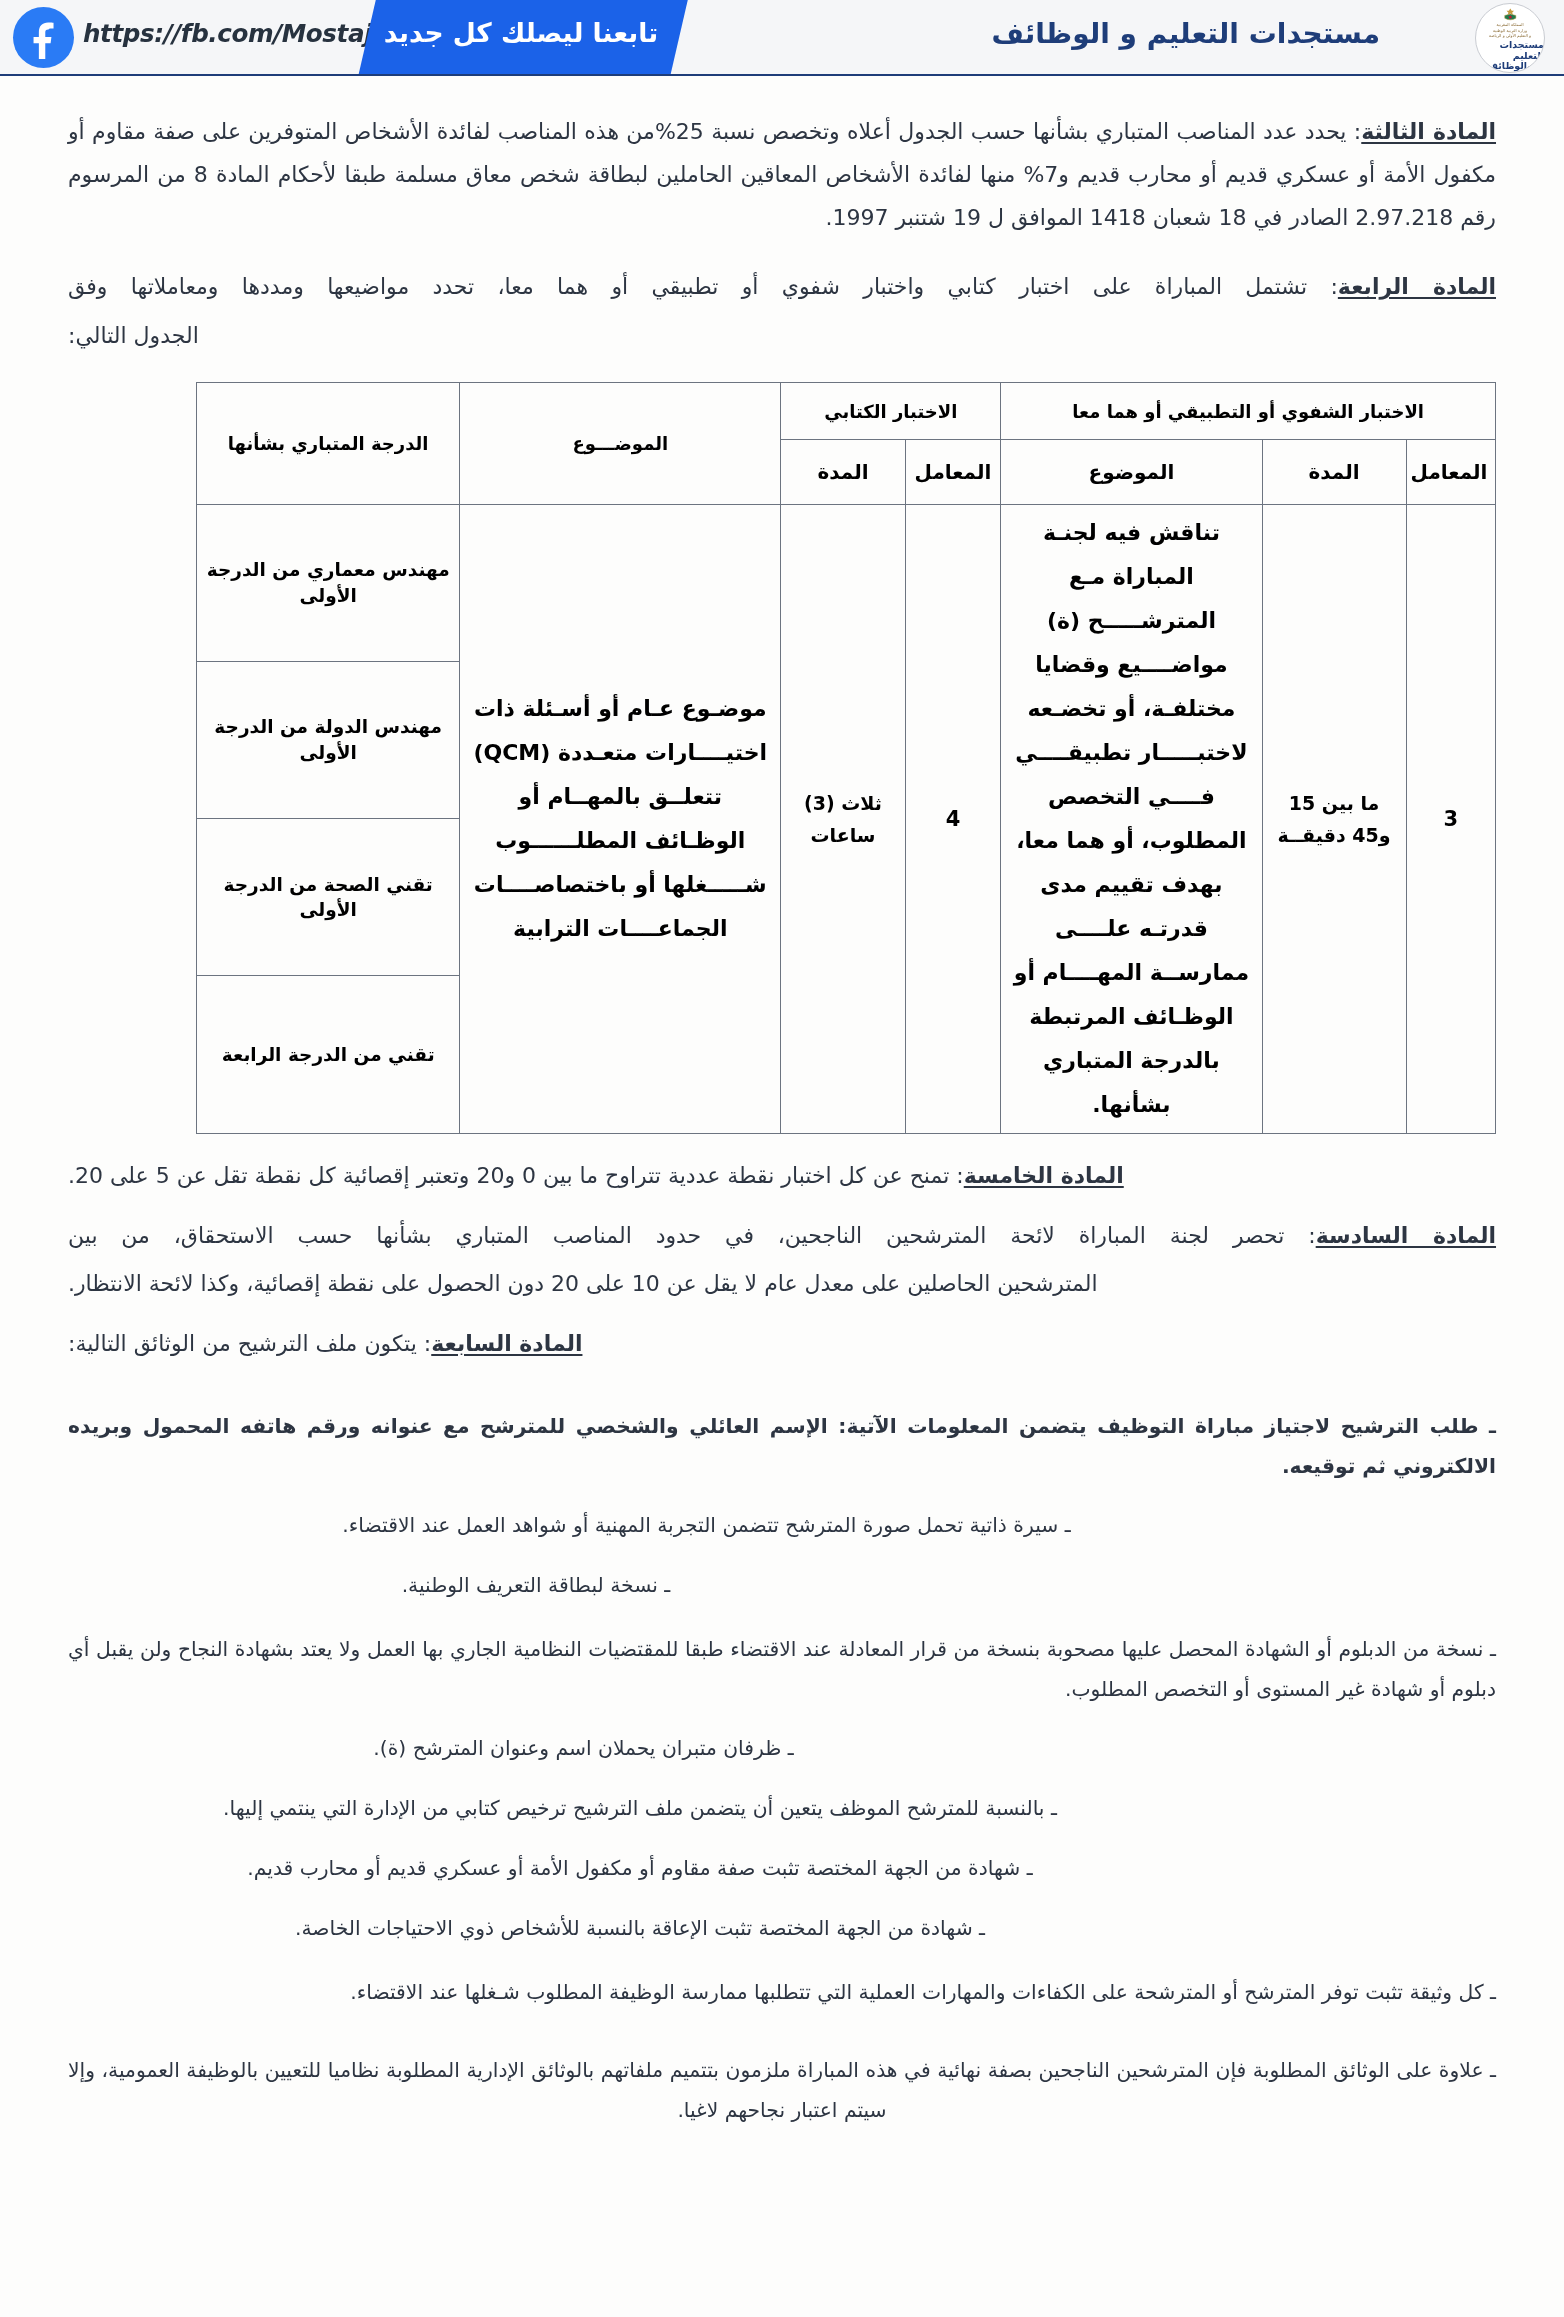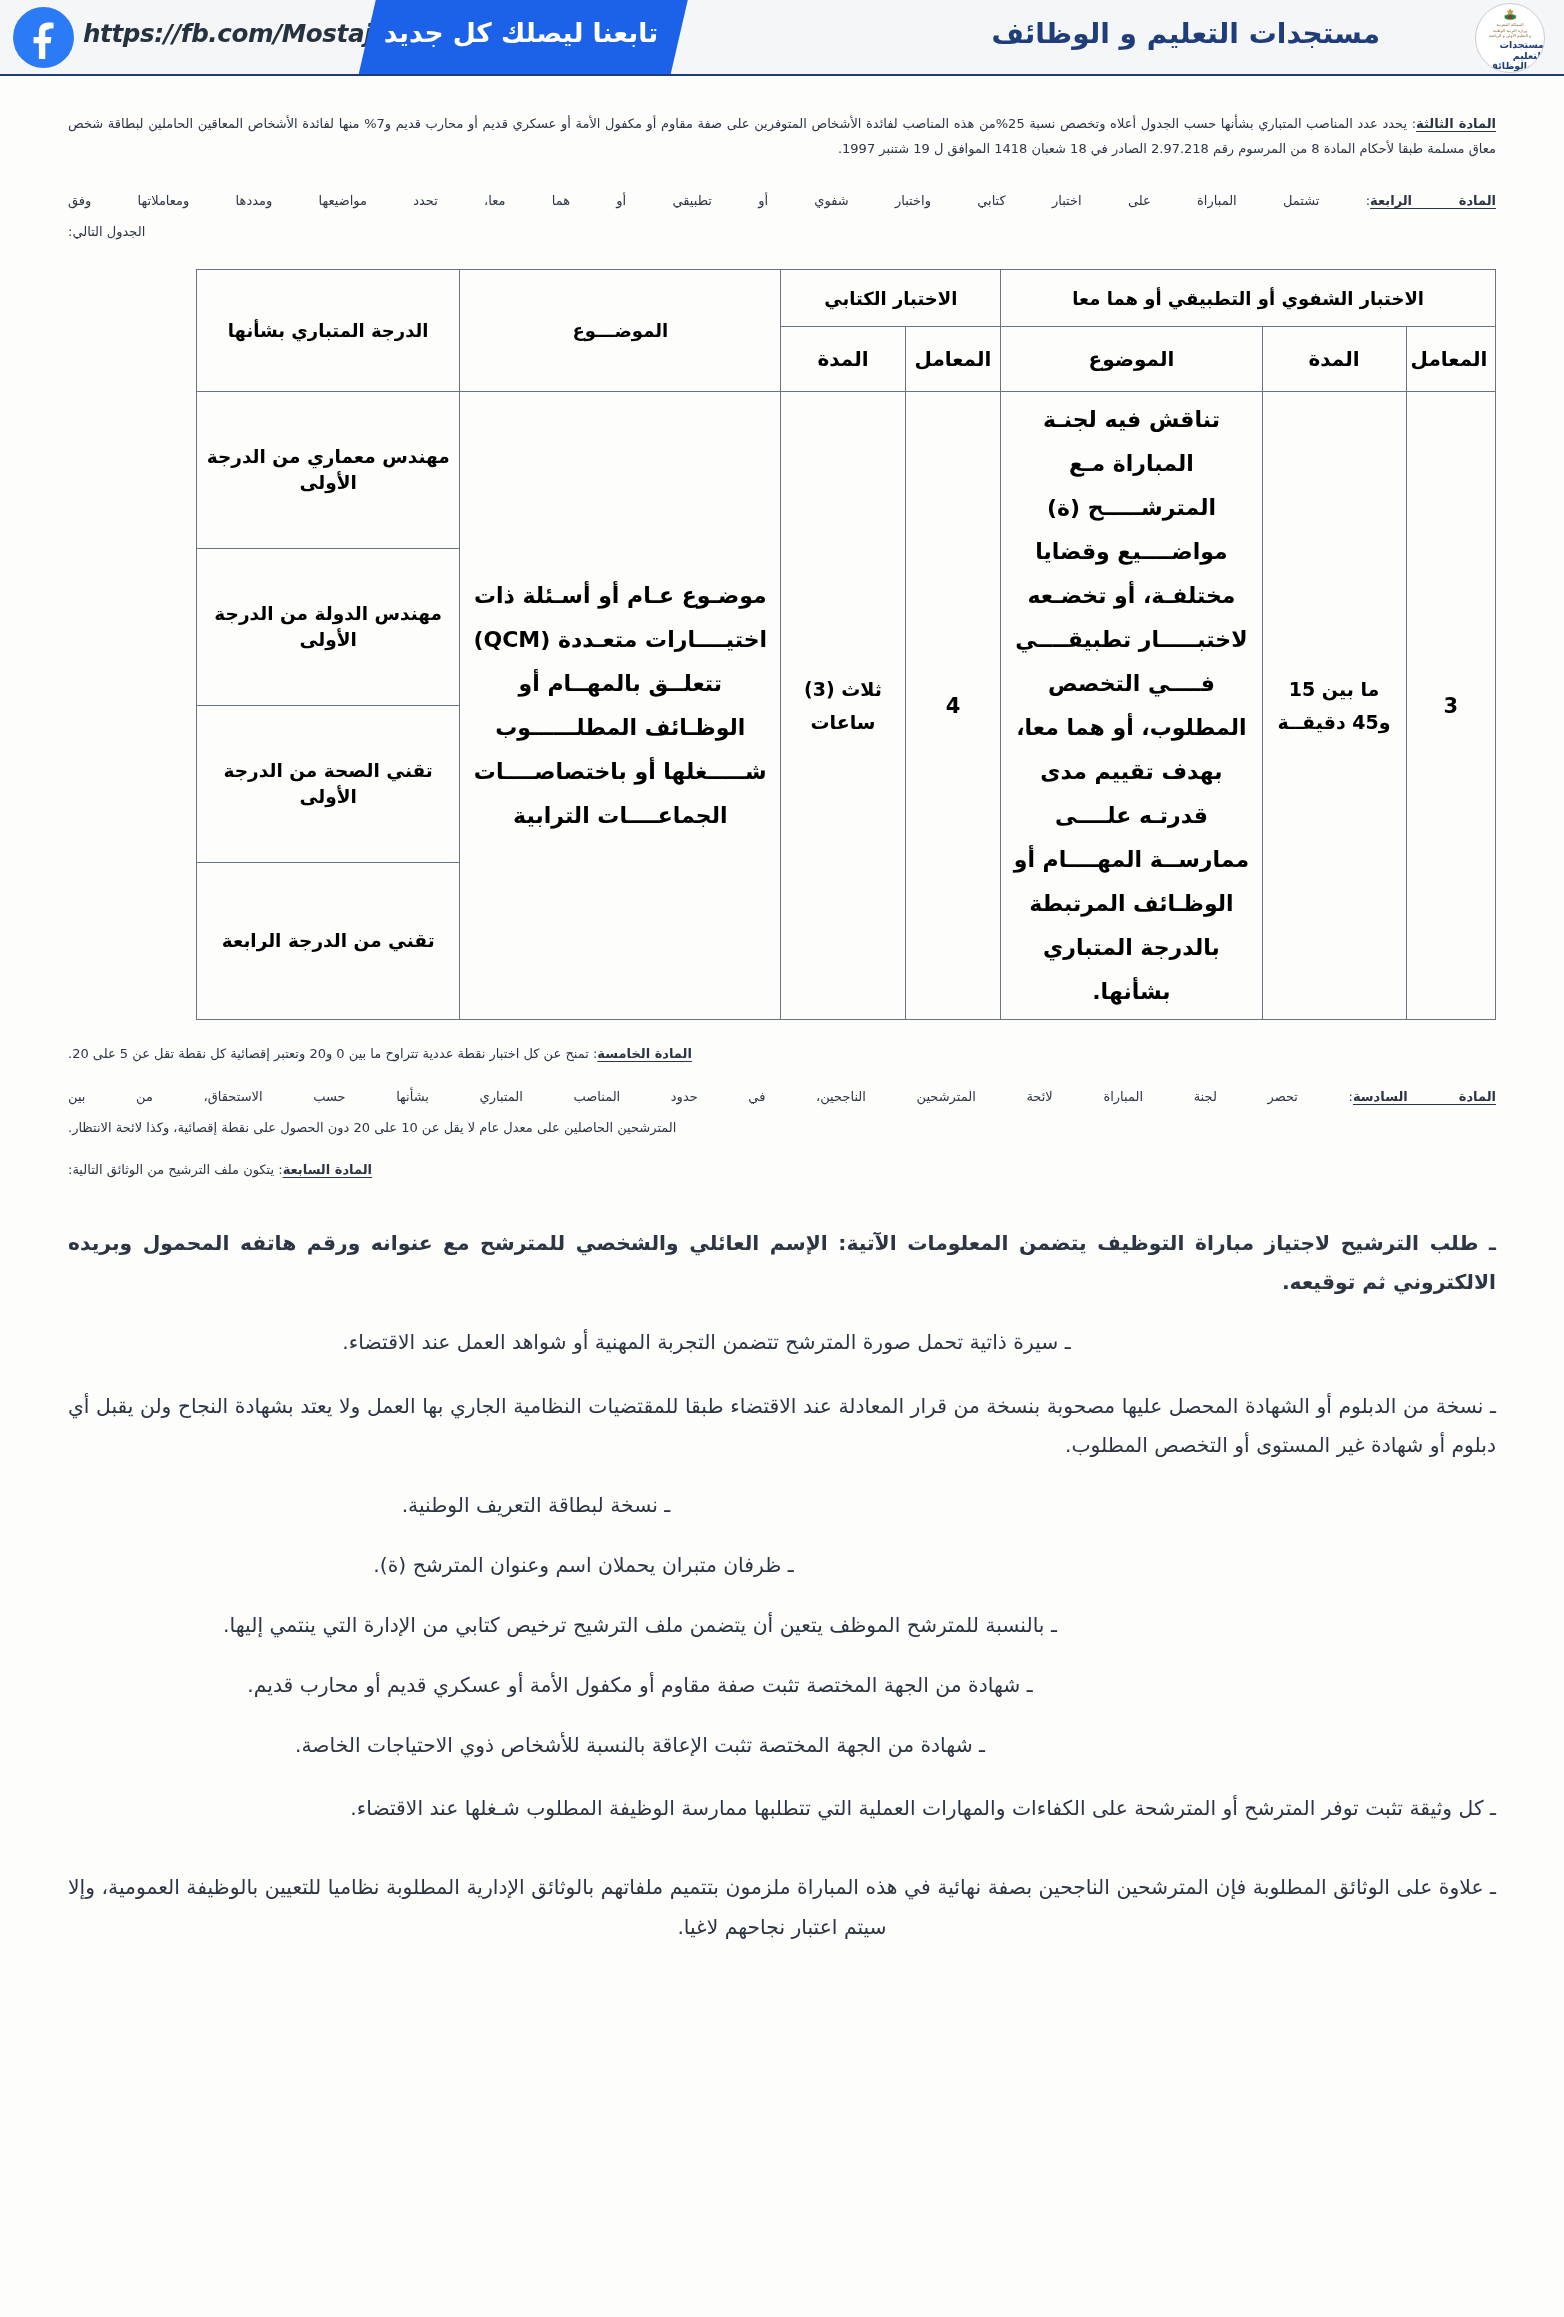--- a/index.html
+++ b/index.html
@@ -144,21 +144,21 @@
     top: 79px;
     width: 1564px;
     padding: 0;
     color: #2b3340;
   }
   .body-wrap {
     margin: 0 68px;
     direction: rtl;
   }
   .para {
-    font-size: 13px;
+    font-size: 22px;
     line-height: 1.95;
     text-align: justify;
     text-align-last: justify;
     color: #2d3542;
     margin: 0 0 5.7px 0;
   }
   .para.last-right { text-align-last: right; }
   .para.last-left  { text-align-last: left;  }
   .art-label {
     font-weight: bold;
@@ -352,22 +352,22 @@
 
       <div class="spacer-xs"></div>
 
       <p class="para last-left"><span class="art-label">المادة السابعة</span><span>: يتكون ملف الترشيح من الوثائق التالية:</span></p>
 
       <div class="spacer-xs"></div>
 
       <div class="bullets">
         <p class="bullet bold-first ind-1 right-last">ـ طلب الترشيح لاجتياز مباراة التوظيف يتضمن المعلومات الآتية: الإسم العائلي والشخصي للمترشح مع عنوانه ورقم هاتفه المحمول وبريده الالكتروني ثم توقيعه.</p>
         <p class="bullet ind-2 center-last">ـ سيرة ذاتية تحمل صورة المترشح تتضمن التجربة المهنية أو شواهد العمل عند الاقتضاء.</p>
+        <p class="bullet ind-5 center-last">ـ نسخة لبطاقة التعريف الوطنية.</p>
         <p class="bullet ind-1 right-last">ـ نسخة من الدبلوم أو الشهادة المحصل عليها مصحوبة بنسخة من قرار المعادلة عند الاقتضاء طبقا للمقتضيات النظامية الجاري بها العمل ولا يعتد بشهادة النجاح ولن يقبل أي دبلوم أو شهادة غير المستوى أو التخصص المطلوب.</p>
-        <p class="bullet ind-5 center-last">ـ نسخة لبطاقة التعريف الوطنية.</p>
         <p class="bullet ind-4 center-last">ـ ظرفان متبران يحملان اسم وعنوان المترشح (ة).</p>
         <p class="bullet ind-3 center-last">ـ بالنسبة للمترشح الموظف يتعين أن يتضمن ملف الترشيح ترخيص كتابي من الإدارة التي ينتمي إليها.</p>
         <p class="bullet ind-3 center-last">ـ شهادة من الجهة المختصة تثبت صفة مقاوم أو مكفول الأمة أو عسكري قديم أو محارب قديم.</p>
         <p class="bullet ind-3 center-last">ـ شهادة من الجهة المختصة تثبت الإعاقة بالنسبة للأشخاص ذوي الاحتياجات الخاصة.</p>
         <p class="bullet ind-1 right-last">ـ كل وثيقة تثبت توفر المترشح أو المترشحة على الكفاءات والمهارات العملية التي تتطلبها ممارسة الوظيفة المطلوب شـغلها عند الاقتضاء.</p>
         <div class="spacer-xs"></div>
         <p class="bullet ind-1 center-last">ـ علاوة على الوثائق المطلوبة فإن المترشحين الناجحين بصفة نهائية في هذه المباراة ملزمون بتتميم ملفاتهم بالوثائق الإدارية المطلوبة نظاميا للتعيين بالوظيفة العمومية، وإلا سيتم اعتبار نجاحهم لاغيا.</p>
       </div>
 
     </div>

